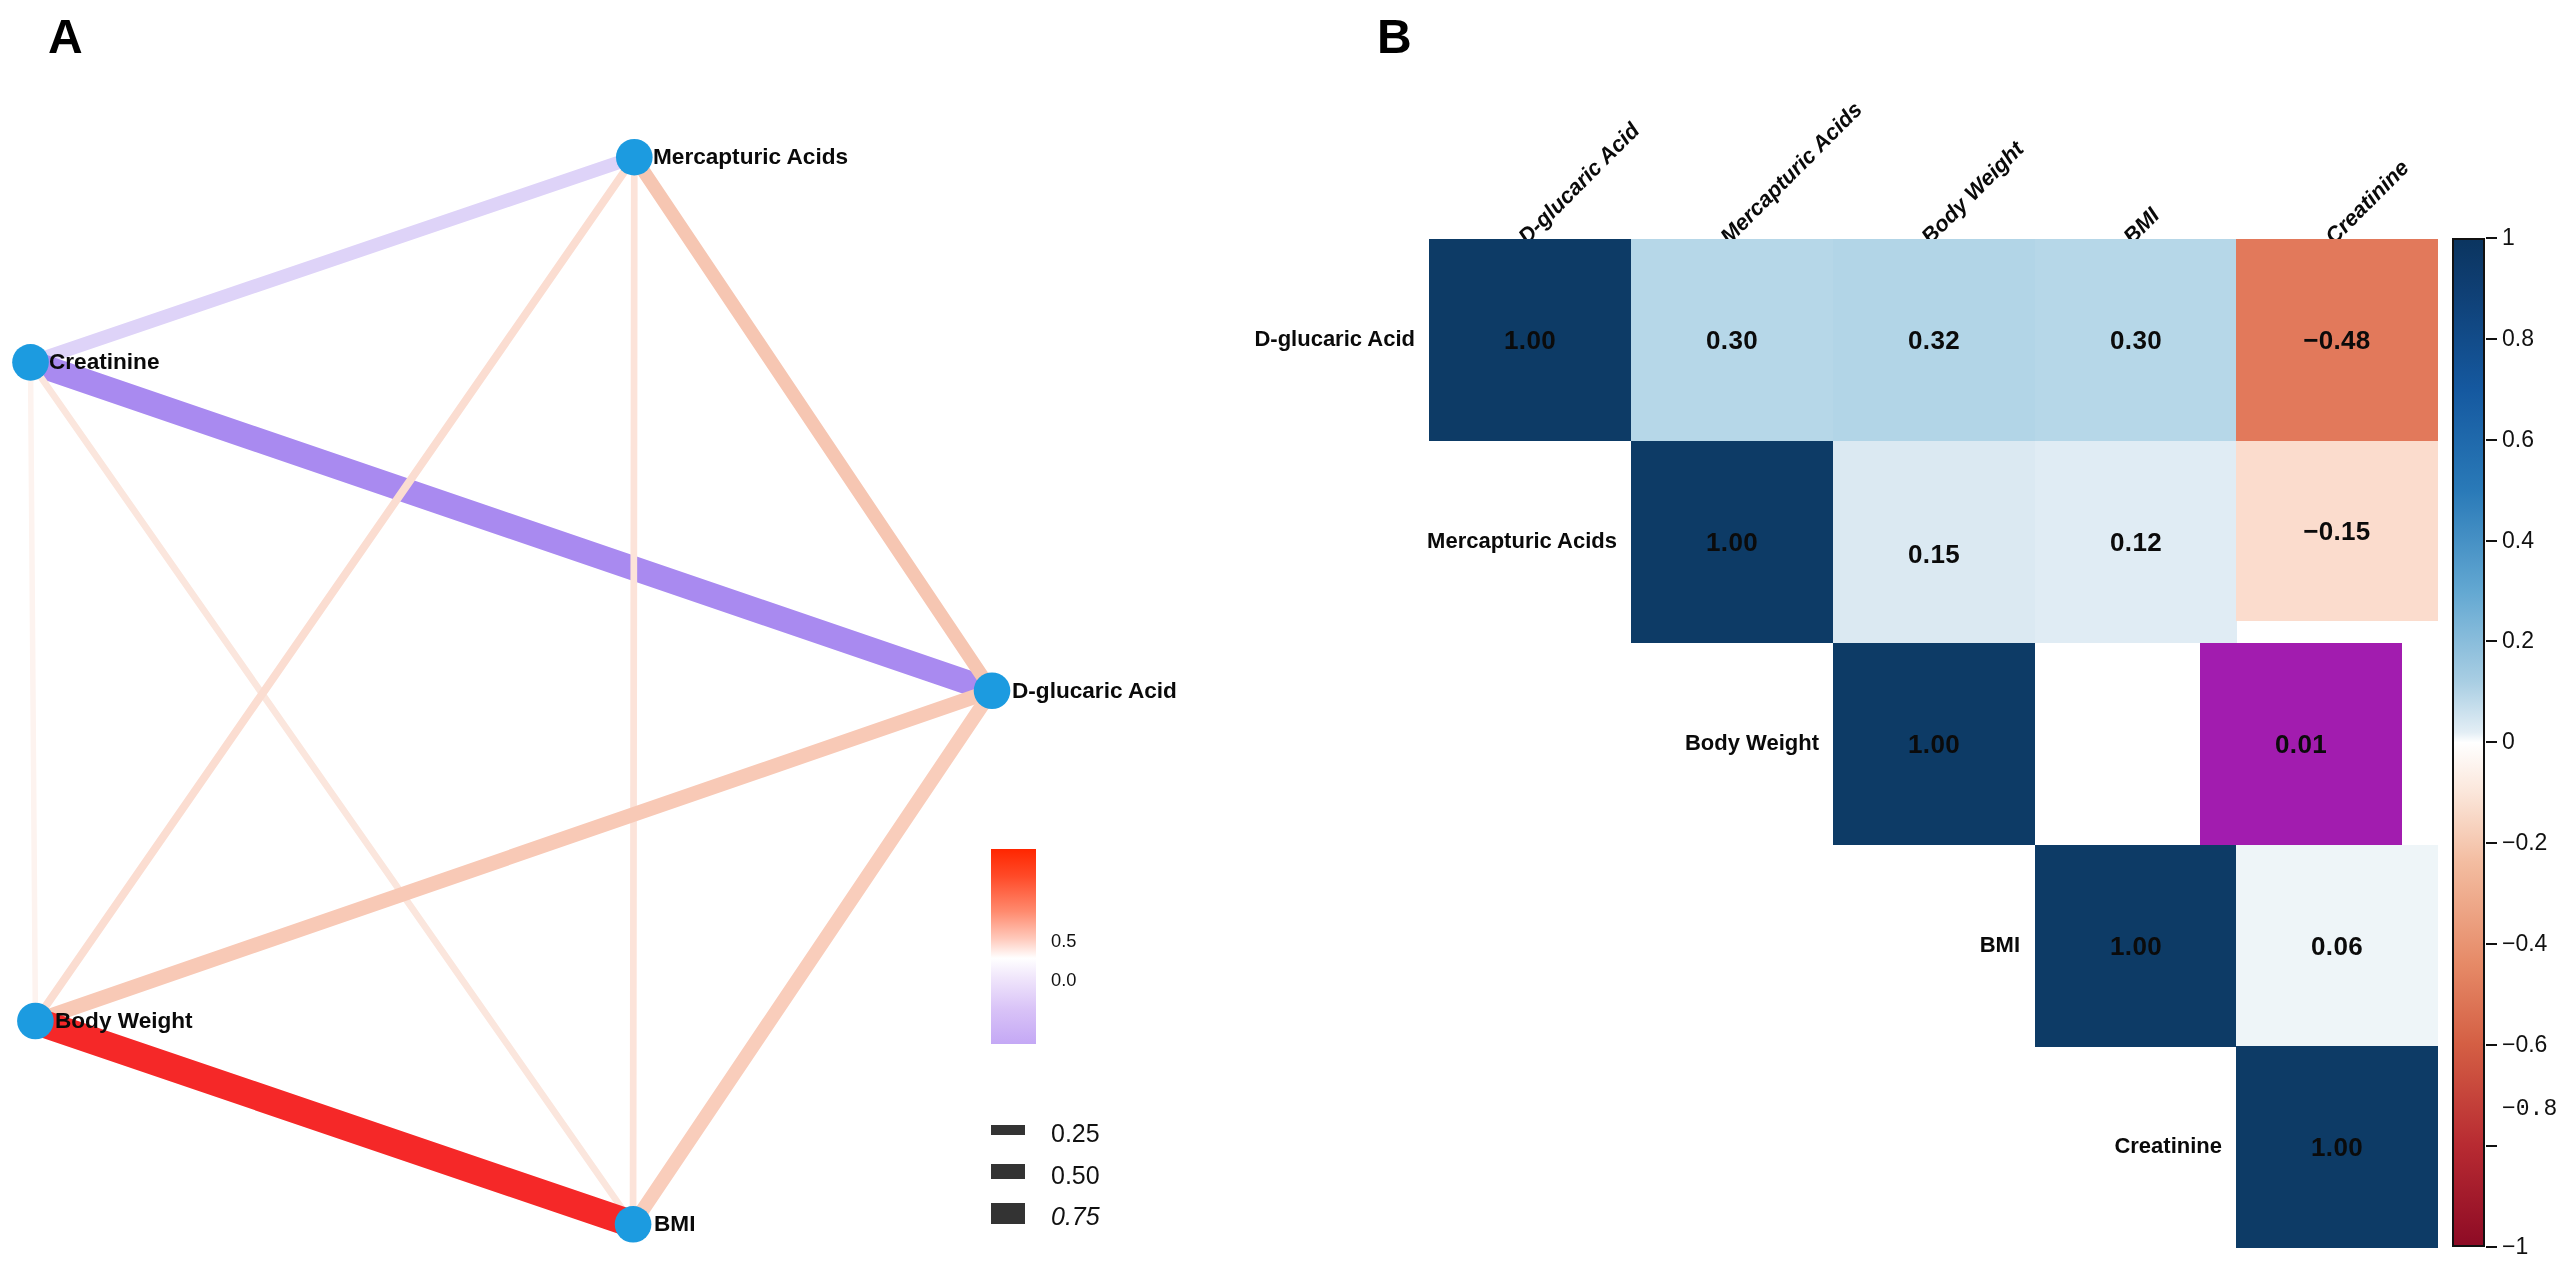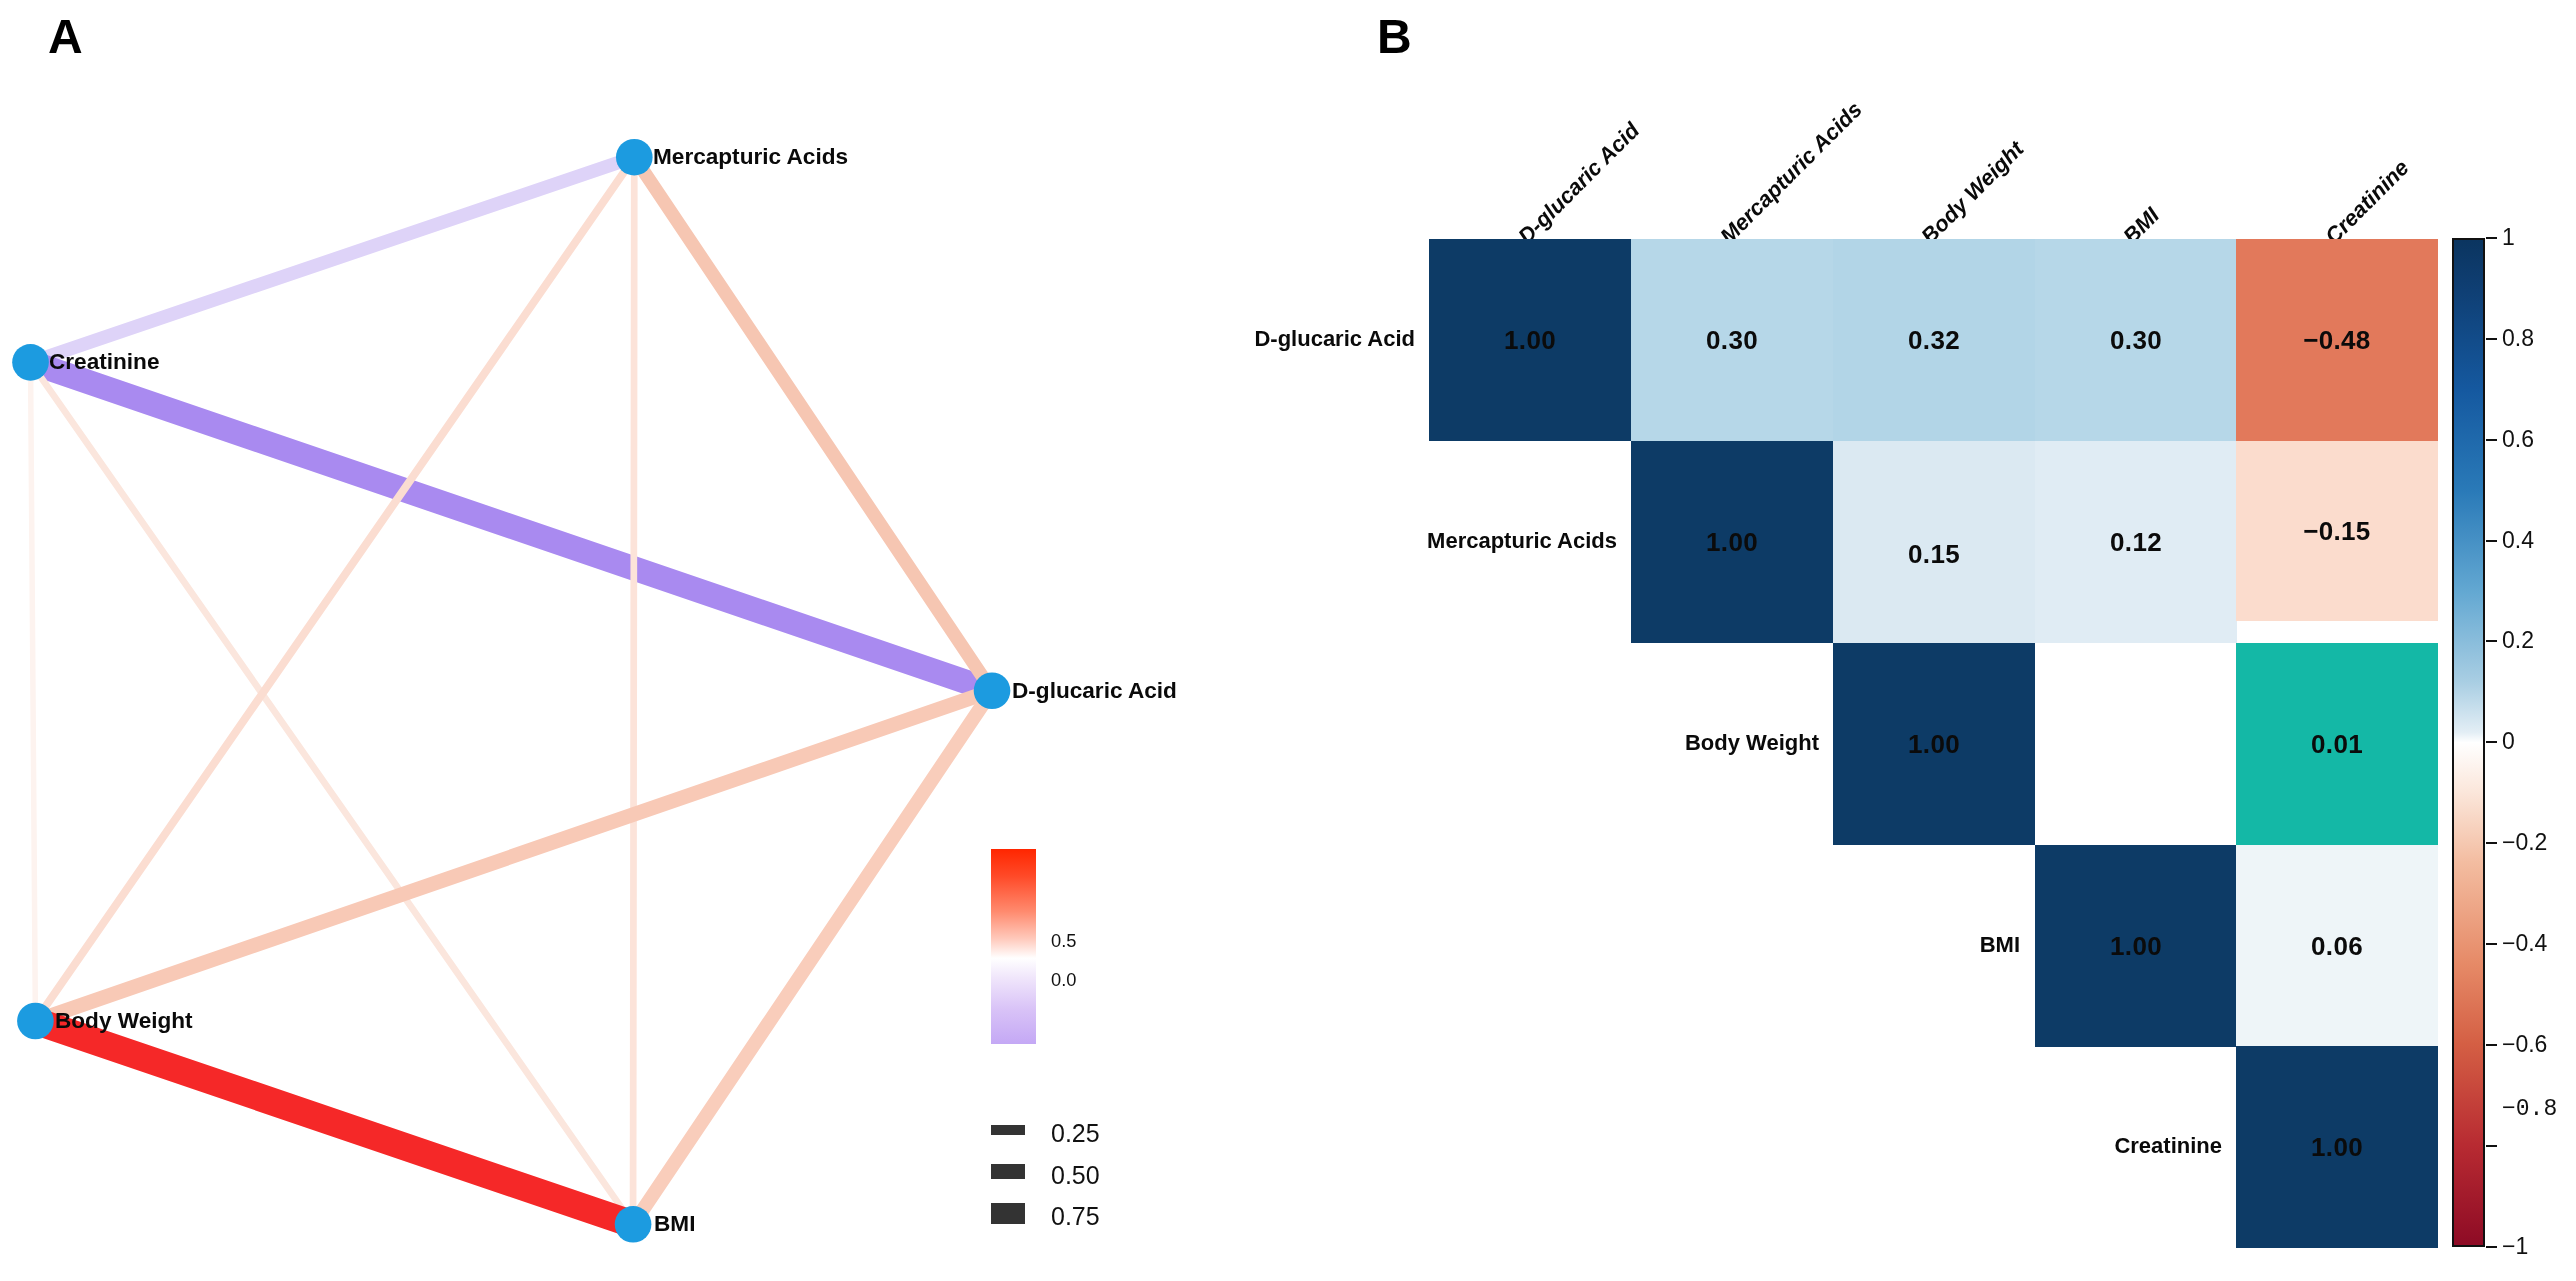--- a/index.html
+++ b/index.html
@@ -90,21 +90,21 @@
   <div id="edge-color-legend"></div>
   <div class="cb-a-tick" style="left:1051px;top:932px;">0.5</div>
   <div class="cb-a-tick" style="left:1051px;top:971px;">0.0</div>
 
   <div id="width-legend">
       <div class="lw-swatch" style="left: 991px; top: 1125px; width: 34px; height: 10.4px; background: rgb(51, 51, 51);"></div>
       <div class="lw-label" style="left: 1051px; top: 1121px;">0.25</div>
       <div class="lw-swatch" style="left: 991px; top: 1164px; width: 34px; height: 15.3px; background: rgb(51, 51, 51);"></div>
       <div class="lw-label" style="left: 1051px; top: 1163px;">0.50</div>
       <div class="lw-swatch" style="left: 991px; top: 1203px; width: 34px; height: 21px; background: rgb(51, 51, 51);"></div>
-      <div class="lw-label" style="left: 1051px; top: 1204px;">0.75</div>
+      <div class="lw-label" style="left: 1051px; top: 1204px; font-style: italic;">0.75</div>
     </div>
 
 </div>
 
 <div id="panel-b">
 
   <div class="panel-letter" id="panel-b-letter">B</div>
 
   <div id="col-labels">
       <div class="col-label" style="left: 1530px; top: 226px;">D-glucaric Acid</div>
@@ -145,21 +145,21 @@
       </div>
       <div class="hcell" style="left: 606px; top: 202px; width: 202px; height: 202px; background: rgb(224, 236, 244);">
         <span class="hval" style="color: rgb(11, 11, 11);">0.12</span>
       </div>
       <div class="hcell" style="left: 807px; top: 202px; width: 202px; height: 180px; background: rgb(251, 220, 205);">
         <span class="hval" style="color: rgb(11, 11, 11);">−0.15</span>
       </div>
       <div class="hcell" style="left: 404px; top: 404px; width: 202px; height: 202px; background: rgb(13, 59, 102);">
         <span class="hval" style="color: rgb(11, 11, 11);">1.00</span>
       </div>
-      <div class="hcell" style="left: 807px; top: 404px; width: 202px; height: 202px; background: #14b8a6;">
+      <div class="hcell" style="left: 771px; top: 404px; width: 202px; height: 202px; background: #a21caf;">
         <span class="hval" style="color: rgb(11, 11, 11);">0.01</span>
       </div>
       <div class="hcell" style="left: 606px; top: 606px; width: 202px; height: 202px; background: rgb(13, 59, 102);">
         <span class="hval" style="color: rgb(11, 11, 11);">1.00</span>
       </div>
       <div class="hcell" style="left: 807px; top: 606px; width: 202px; height: 202px; background: rgb(238, 245, 248);">
         <span class="hval" style="color: rgb(11, 11, 11);">0.06</span>
       </div>
       <div class="hcell" style="left: 807px; top: 807px; width: 202px; height: 202px; background: rgb(13, 59, 102);">
         <span class="hval" style="color: rgb(11, 11, 11);">1.00</span>

